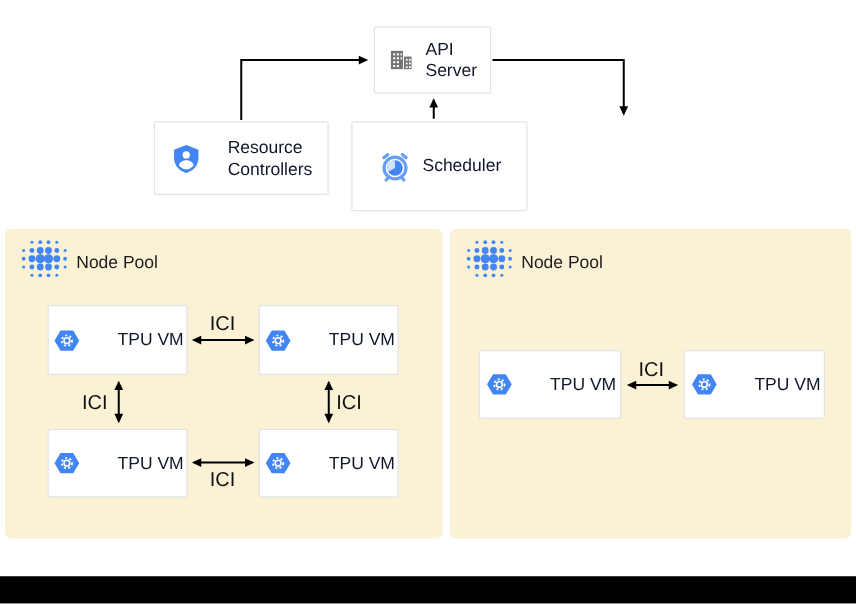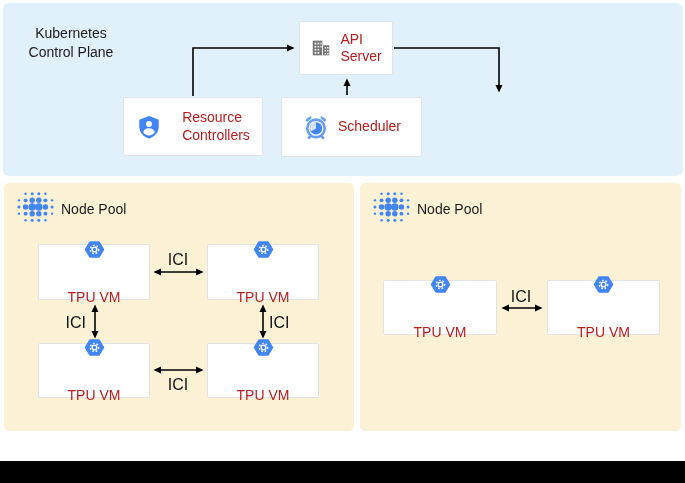--- a/index.html
+++ b/index.html
@@ -13,42 +13,38 @@
   .pool-left{left:4px;top:183px;width:350px;height:248px;}
   .pool-right{left:360px;top:183px;width:321px;height:248px;}
   .cp-title{
     position:absolute;left:18px;top:21px;width:100px;text-align:center;
     font-size:14px;line-height:1.35;white-space:pre-line;color:#1b1b1b;
   }
   .card{
     position:absolute;background:#fff;border:1px solid #e1e3e6;border-radius:2px;
     display:flex;align-items:center;justify-content:center;box-sizing:border-box;
   }
-  .card .lbl{font-size:14px;line-height:1.25;white-space:pre-line;color:#b91c1c;}
+  .card .lbl{font-size:14px;line-height:1.25;white-space:pre-line;color:#0f172a;}
   .card .ic{display:flex;align-items:center;justify-content:center;flex:0 0 auto;}
-  .gap8{gap:8px;}.gap10{gap:28px;flex-direction:column;}
+  .gap8{gap:8px;}.gap10{gap:28px;}
   .pool-header{
     position:absolute;left:10px;top:6px;height:40px;display:flex;align-items:center;gap:4px;
   }
   .pool-label{font-size:14px;color:#1b1b1b;}
   .ici{
     position:absolute;font-size:16px;color:#111;line-height:1.1;
   }
   .arrows{position:absolute;left:0;top:0;width:685px;height:483px;pointer-events:none;}
   .footer-bar{position:absolute;left:0;top:461px;width:685px;height:22px;background:#000;}
 </style>
 </head>
 <body>
 
 <div class="stage">
 
-  <div class="panel panel-blue">
-    <div class="cp-title">Kubernetes
-Control Plane</div>
-  </div>
 
   <div class="card gap8" style="left:299px;top:21px;width:94px;height:54px;">
     <span class="ic">
       <svg width="22" height="22" viewBox="0 0 24 24">
         <rect x="3" y="4" width="10.5" height="16" fill="#757575"></rect>
         <rect x="14.2" y="9" width="6.8" height="11" fill="#757575"></rect>
         <g fill="#ffffff">
           <rect x="5" y="6.2" width="1.8" height="1.8"></rect>
             <rect x="8.2" y="6.2" width="1.8" height="1.8"></rect>
             <rect x="11.4" y="6.2" width="1.3" height="1.8"></rect>
@@ -78,21 +74,21 @@
       <svg width="26" height="26" viewBox="0 0 24 24">
         <path d="M12 1.8 L21 5.4 V11.3 C21 16.9 17.3 21.2 12 22.5 C6.7 21.2 3 16.9 3 11.3 V5.4 Z" fill="#4285f4"></path>
         <circle cx="12" cy="9.2" r="2.7" fill="#ffffff"></circle>
         <path d="M12 13.1 C9.2 13.1 6.9 14.7 6.6 16.9 C8 18.6 9.9 19.8 12 19.8 C14.1 19.8 16 18.6 17.4 16.9 C17.1 14.7 14.8 13.1 12 13.1 Z" fill="#ffffff"></path>
       </svg>
     </span>
     <span class="lbl">Resource
 Controllers</span>
   </div>
 
-  <div class="card gap8" style="left:281px;top:97px;width:141px;height:60px;">
+  <div class="card gap8" style="left:281px;top:97px;width:141px;height:72px;">
     <span class="ic">
       <svg width="28" height="28" viewBox="0 0 24 24">
         <g stroke="#669df6" stroke-width="2.2" stroke-linecap="round">
           <line x1="4.4" y1="6.2" x2="7" y2="4"></line>
           <line x1="19.6" y1="6.2" x2="17" y2="4"></line>
           <line x1="5.9" y1="21.4" x2="7.4" y2="19.7"></line>
           <line x1="18.1" y1="21.4" x2="16.6" y2="19.7"></line>
         </g>
         <circle cx="12" cy="13.2" r="7.5" fill="#ffffff" stroke="#669df6" stroke-width="2.2"></circle>
         <circle cx="12" cy="13.2" r="5.3" fill="#4285f4"></circle>

